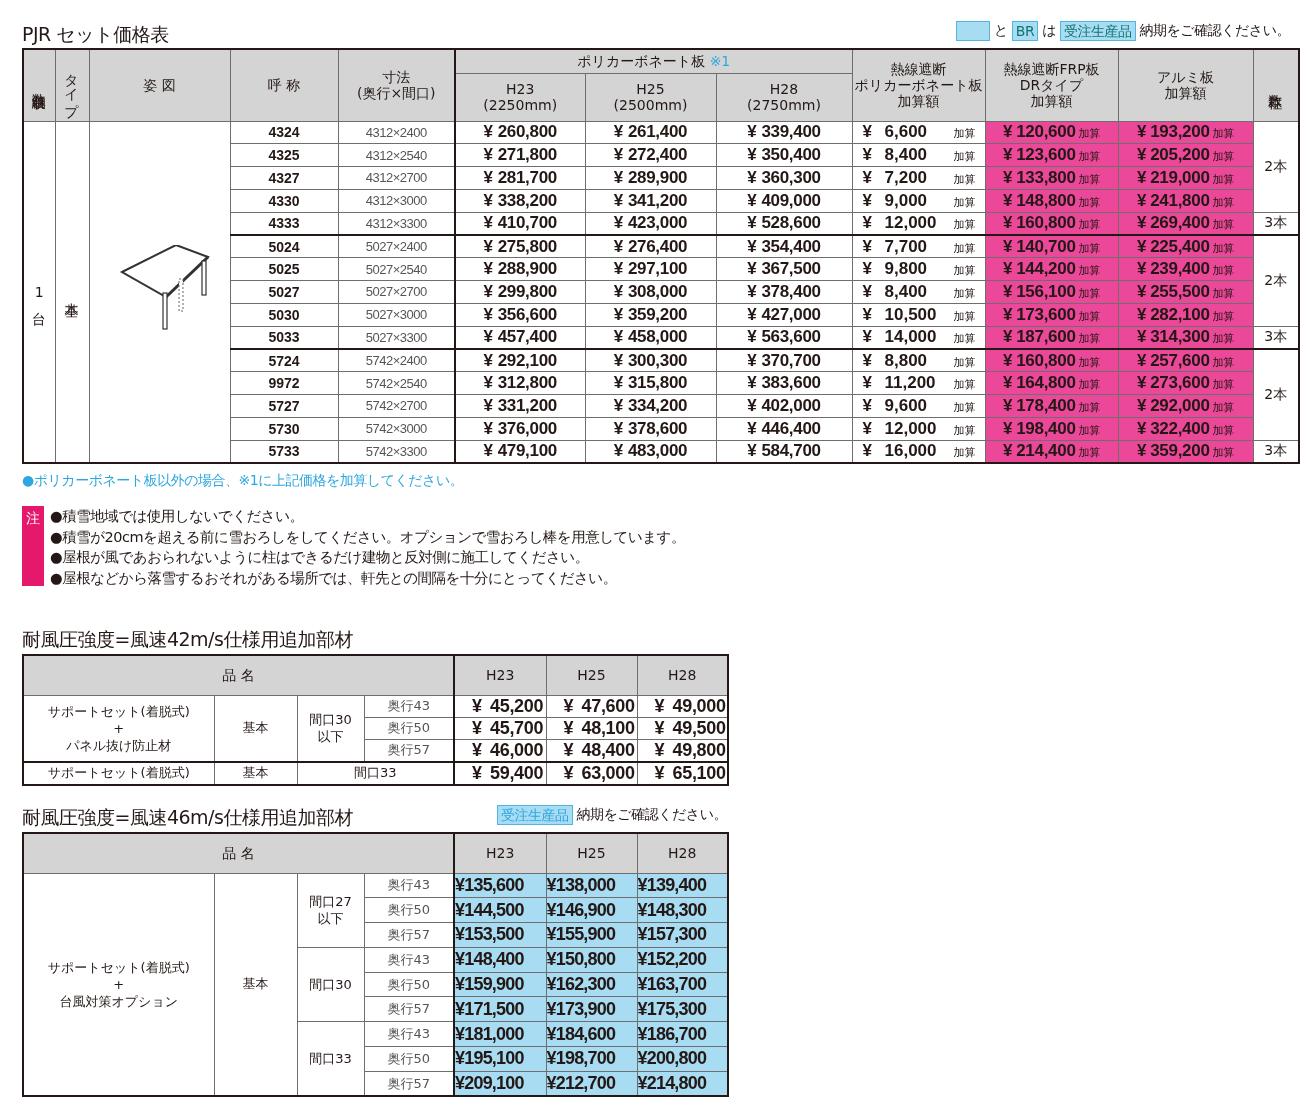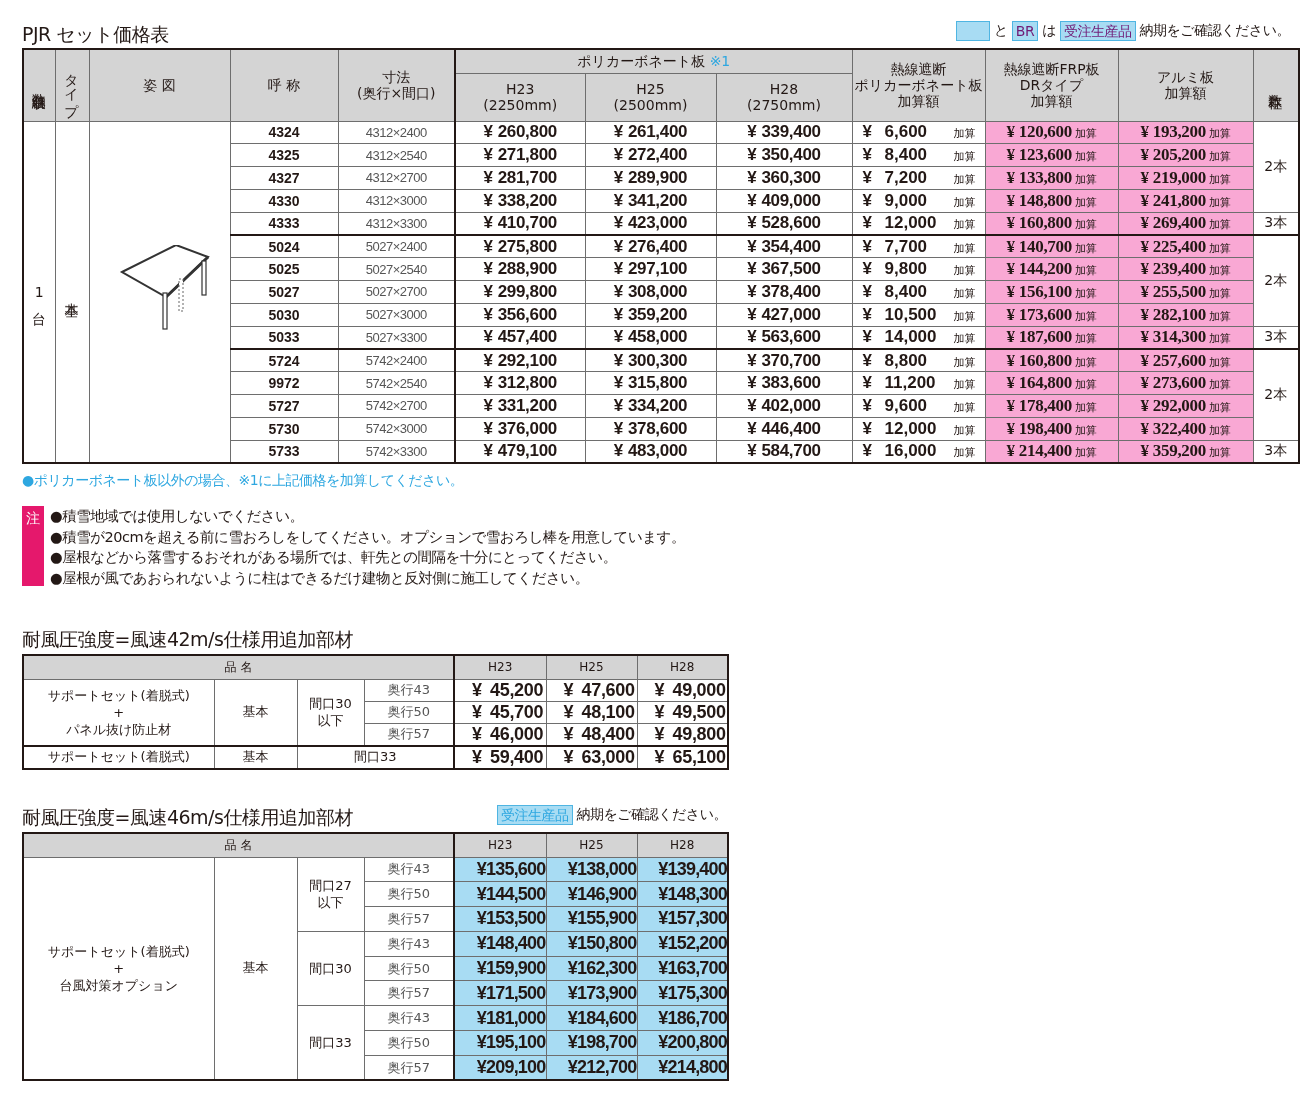--- a/index.html
+++ b/index.html
@@ -2,59 +2,59 @@
 <html><head>
   <meta charset="utf-8">
   <style>
     * { box-sizing: border-box; margin: 0; padding: 0; }
     html, body { width: 1306px; height: 1098px; background: #ffffff; overflow: hidden; }
     body { font-family: "DejaVu Sans", "Liberation Sans", sans-serif; color: #231815; position: relative; }
 
     .section-title { position: absolute; font-size: 19px; color: #231815; letter-spacing: -0.5px; white-space: nowrap; }
     .legend { position: absolute; top: 21px; right: 16px; font-size: 14px; display: flex; align-items: center; gap: 4px; white-space: nowrap; letter-spacing: -0.5px; }
     .legend .swatch { display: inline-block; width: 34px; height: 20px; background: #a8dcf3; border: 1px solid #4fb5e2; }
-    .legend .tag { display: inline-block; height: 20px; line-height: 18px; padding: 0 3px; background: #a8dcf3; border: 1px solid #4fb5e2; color: #701a75; font-size: 14px; }
+    .legend .tag { display: inline-block; height: 20px; line-height: 18px; padding: 0 3px; background: #a8dcf3; border: 1px solid #4fb5e2; color: #0f766e; font-size: 14px; }
 
     table { border-collapse: collapse; position: absolute; table-layout: fixed; }
     td, th { border: 1px solid #6e6e6e; text-align: center; vertical-align: middle; font-weight: normal; overflow: hidden; white-space: nowrap; }
     th { background: #d4d4d4; font-size: 14px; line-height: 16px; color: #231815; }
 
     
     #main { left: 22px; top: 48px; border: 2px solid #231815; }
     #main th.vert { writing-mode: vertical-rl; text-orientation: upright; font-size: 14px; letter-spacing: -1px; padding: 4px 0; }
     #main td { height: 22.8px; font-size: 13px; }
     #main td.code { font-family: "Liberation Sans", sans-serif; font-weight: bold; font-size: 14px; color: #231815; }
     #main td.dim { font-family: "Liberation Sans", sans-serif; font-size: 13px; color: #555; letter-spacing: -0.5px; }
     #main td.price { font-family: "Liberation Sans", sans-serif; font-weight: bold; font-size: 17px; letter-spacing: -0.3px; }
     #main td.price .yen { margin-right: 5px; }
     #main td.add { font-family: "Liberation Sans", sans-serif; font-weight: bold; font-size: 17px; text-align: left; padding-left: 10px; }
     #main td.add .yen { display: inline-block; width: 22px; }
     #main td.add .num { display: inline-block; width: 66px; text-align: left; }
     #main td.add .suffix, #main td.blue .suffix { font-weight: normal; font-size: 11px; margin-left: 3px; }
-    #main td.blue { background: #f9a8d4; font-family: Liberation Serif, serif; font-weight: bold; font-size: 17px; letter-spacing: -0.3px; }
+    #main td.blue { background: #ec4899; font-family: Liberation Sans, sans-serif; font-weight: bold; font-size: 17px; letter-spacing: -0.3px; }
     #main td.blue .yen { margin-right: 4px; }
     #main td.posts { font-size: 14px; }
     #main td.vert-text { writing-mode: vertical-rl; text-orientation: upright; font-size: 14px; }
     .thick-left { border-left: 2px solid #231815 !important; }
     .star-note { color: #2ea7e0; }
 
     .note-blue { position: absolute; left: 22px; top: 472px; font-size: 14px; color: #2ea7e0; letter-spacing: -0.5px; white-space: nowrap; text-align: center; }
     .caution { position: absolute; left: 22px; top: 506px; display: flex; }
     .caution .badge { width: 22px; height: 80px; background: #e5186c; color: #fff; font-size: 14px; text-align: center; padding-top: 4px; }
     .caution ul { list-style: none; margin-left: 6px; font-size: 14.5px; line-height: 20.5px; letter-spacing: -0.5px; }
     .caution li { white-space: nowrap; }
 
     
     .sub { left: 22px; border: 2px solid #231815; }
-    .sub th { height: 24px; font-size: 12px; }
+    .sub th { height: 40px; font-size: 14px; }
     .sub td { font-size: 13px; color: #231815; }
     .sub td.sm { font-size: 13px; color: #555; }
     .sub td.p { font-family: "Liberation Sans", sans-serif; font-weight: bold; font-size: 18px; text-align: left; padding-left: 17px; height: 20px; letter-spacing: -0.3px; }
     .sub td.p .yen { display: inline-block; width: 18px; }
-    .sub td.pb { background: #a8dcf3; font-family: "Liberation Sans", sans-serif; font-weight: bold; font-size: 18px; text-align: right; height: 24.8px; letter-spacing: -0.8px; }
+    .sub td.pb { background: #a8dcf3; font-family: "Liberation Sans", sans-serif; font-weight: bold; font-size: 18px; text-align: left; height: 24.8px; letter-spacing: -0.8px; }
     .sub td.wrap { white-space: normal; line-height: 17px; }
     #sub1 { top: 654px; }
     #sub2 { top: 832px; }
     .legend2 { position: absolute; left: 497px; top: 805px; font-size: 14px; display: flex; align-items: center; gap: 4px; white-space: nowrap; letter-spacing: -0.5px; }
     .legend2 .tag { display: inline-block; height: 20px; line-height: 18px; padding: 0 3px; background: #a8dcf3; border: 1px solid #4fb5e2; color: #2ea7e0; }
   </style>
 </head>
 <body>
 
 <div class="section-title" style="left:22px; top:22px;">PJR セット価格表</div>
@@ -295,22 +295,22 @@
       </tr>
     </tbody>
 </table>
 
 <div class="note-blue">●ポリカーボネート板以外の場合、※1に上記価格を加算してください。</div>
 <div class="caution">
   <div class="badge">注</div>
   <ul>
     <li>●積雪地域では使用しないでください。</li>
     <li>●積雪が20cmを超える前に雪おろしをしてください。オプションで雪おろし棒を用意しています。</li>
+    <li>●屋根が風であおられないように柱はできるだけ建物と反対側に施工してください。</li>
     <li>●屋根などから落雪するおそれがある場所では、軒先との間隔を十分にとってください。</li>
-    <li>●屋根が風であおられないように柱はできるだけ建物と反対側に施工してください。</li>
   </ul>
 </div>
 
 <div class="section-title" style="left:22px; top:627px;">耐風圧強度=風速42m/s仕様用追加部材</div>
 <table id="sub1" class="sub">
   <colgroup>
     <col style="width:191px">
       <col style="width:83px">
       <col style="width:67px">
       <col style="width:90px">

